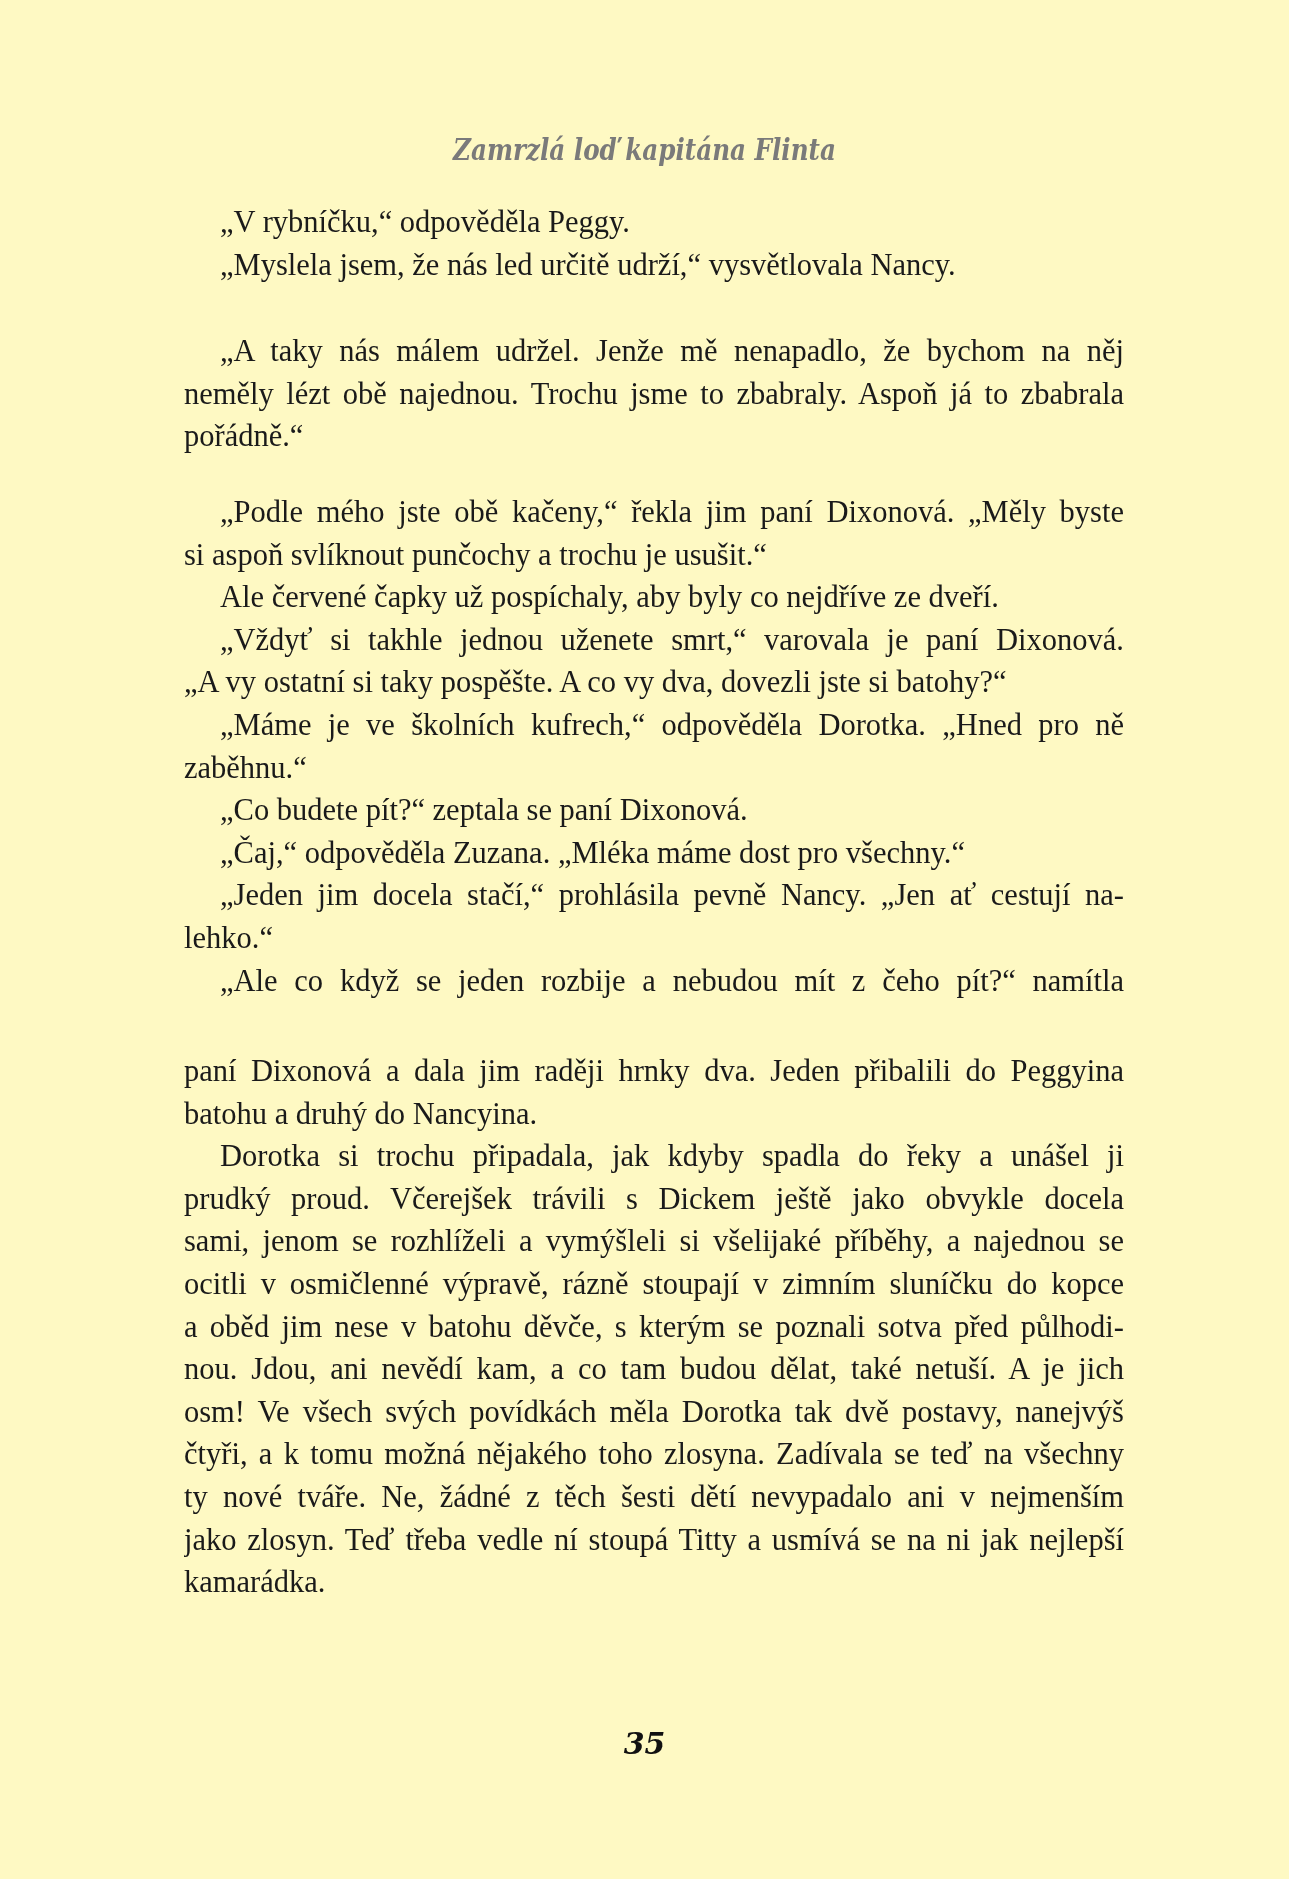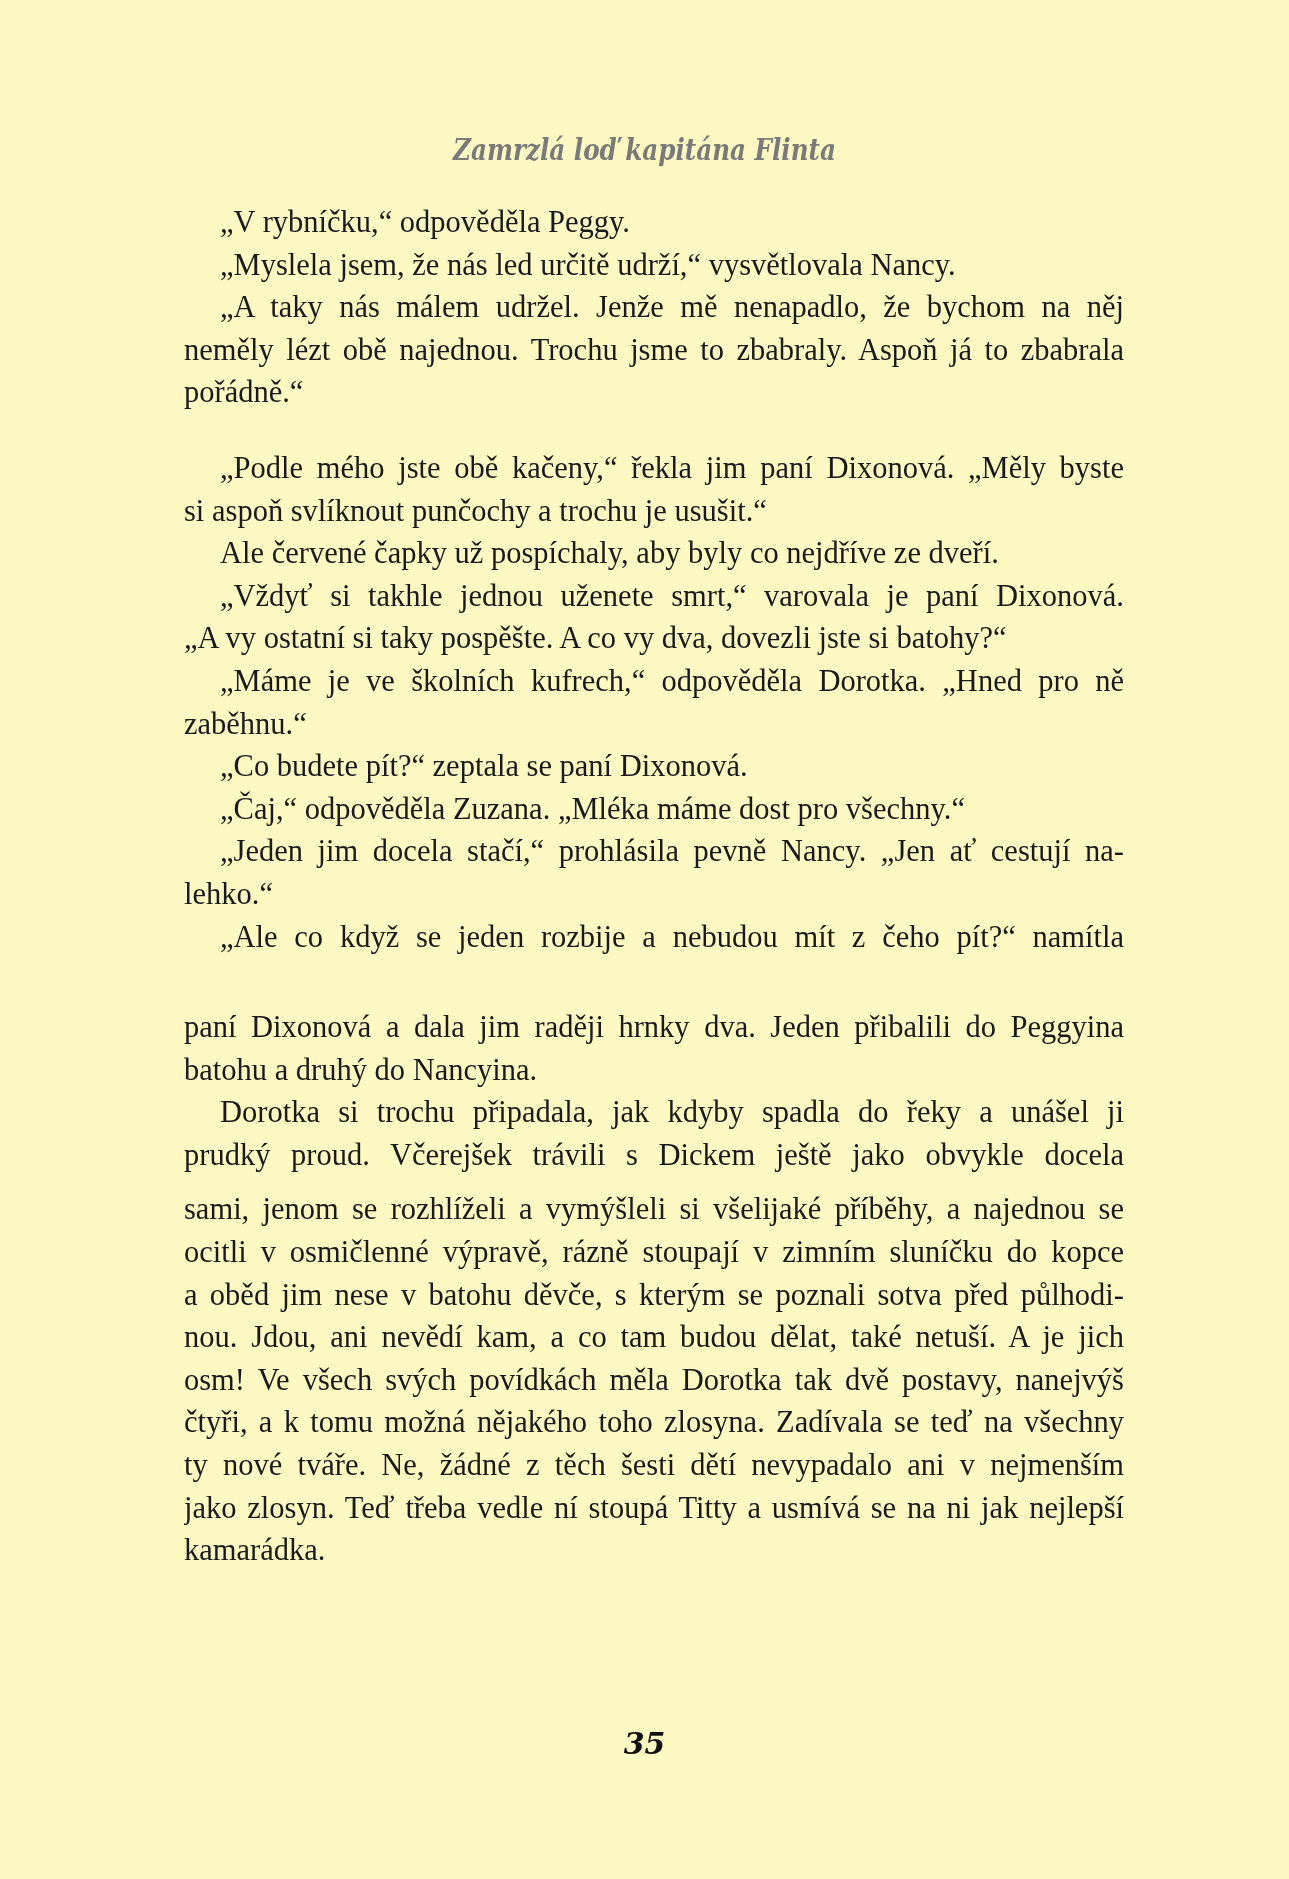--- a/index.html
+++ b/index.html
@@ -79,21 +79,21 @@
   <div class="running-header">Zamrzlá loď kapitána Flinta</div>
 
   <div class="body-text" id="body-text">
       <div class="paragraph">
         <span class="line indent last">„V rybníčku,“ odpověděla Peggy.</span>
       </div>
       <div class="paragraph">
         <span class="line indent last">„Myslela jsem, že nás led určitě udrží,“ vysvětlovala Nancy.</span>
       </div>
       <div class="paragraph">
-        <span class="line indent" style="white-space: normal; overflow: hidden;">„A taky nás málem udržel. Jenže mě nenapadlo, že bychom na něj</span>
+        <span class="line indent" style="white-space: normal; overflow: hidden; margin-top: 44px;">„A taky nás málem udržel. Jenže mě nenapadlo, že bychom na něj</span>
         <span class="line" style="white-space: normal; overflow: hidden;">neměly lézt obě najednou. Trochu jsme to zbabraly. Aspoň já to zbabrala</span>
         <span class="line last">pořádně.“</span>
       </div>
       <div class="paragraph">
         <span class="line indent" style="white-space: normal; overflow: hidden; margin-top: 33px;">„Podle mého jste obě kačeny,“ řekla jim paní Dixonová. „Měly byste</span>
         <span class="line last">si aspoň svlíknout punčochy a trochu je usušit.“</span>
       </div>
       <div class="paragraph">
         <span class="line indent last">Ale červené čapky už pospíchaly, aby byly co nejdříve ze dveří.</span>
       </div>
@@ -116,21 +116,21 @@
         <span class="line last">lehko.“</span>
       </div>
       <div class="paragraph">
         <span class="line indent" style="white-space: normal; overflow: hidden;">„Ale co když se jeden rozbije a nebudou mít z čeho pít?“ namítla</span>
         <span class="line" style="white-space: normal; overflow: hidden; margin-top: 48px;">paní Dixonová a dala jim raději hrnky dva. Jeden přibalili do Peggyina</span>
         <span class="line last">batohu a druhý do Nancyina.</span>
       </div>
       <div class="paragraph">
         <span class="line indent" style="white-space: normal; overflow: hidden;">Dorotka si trochu připadala, jak kdyby spadla do řeky a unášel ji</span>
         <span class="line" style="white-space: normal; overflow: hidden;">prudký proud. Včerejšek trávili s Dickem ještě jako obvykle docela</span>
-        <span class="line" style="white-space: normal; overflow: hidden; margin-top: 12px;">sami, jenom se rozhlíželi a vymýšleli si všelijaké příběhy, a najednou se</span>
+        <span class="line" style="white-space: normal; overflow: hidden;">sami, jenom se rozhlíželi a vymýšleli si všelijaké příběhy, a najednou se</span>
         <span class="line" style="white-space: normal; overflow: hidden;">ocitli v osmičlenné výpravě, rázně stoupají v zimním sluníčku do kopce</span>
         <span class="line" style="white-space: normal; overflow: hidden;">a oběd jim nese v batohu děvče, s kterým se poznali sotva před půlhodi-</span>
         <span class="line" style="white-space: normal; overflow: hidden;">nou. Jdou, ani nevědí kam, a co tam budou dělat, také netuší. A je jich</span>
         <span class="line" style="white-space: normal; overflow: hidden;">osm! Ve všech svých povídkách měla Dorotka tak dvě postavy, nanejvýš</span>
         <span class="line" style="white-space: normal; overflow: hidden;">čtyři, a k tomu možná nějakého toho zlosyna. Zadívala se teď na všechny</span>
         <span class="line" style="white-space: normal; overflow: hidden;">ty nové tváře. Ne, žádné z těch šesti dětí nevypadalo ani v nejmenším</span>
         <span class="line" style="white-space: normal; overflow: hidden;">jako zlosyn. Teď třeba vedle ní stoupá Titty a usmívá se na ni jak nejlepší</span>
         <span class="line last">kamarádka.</span>
       </div>
     </div>

